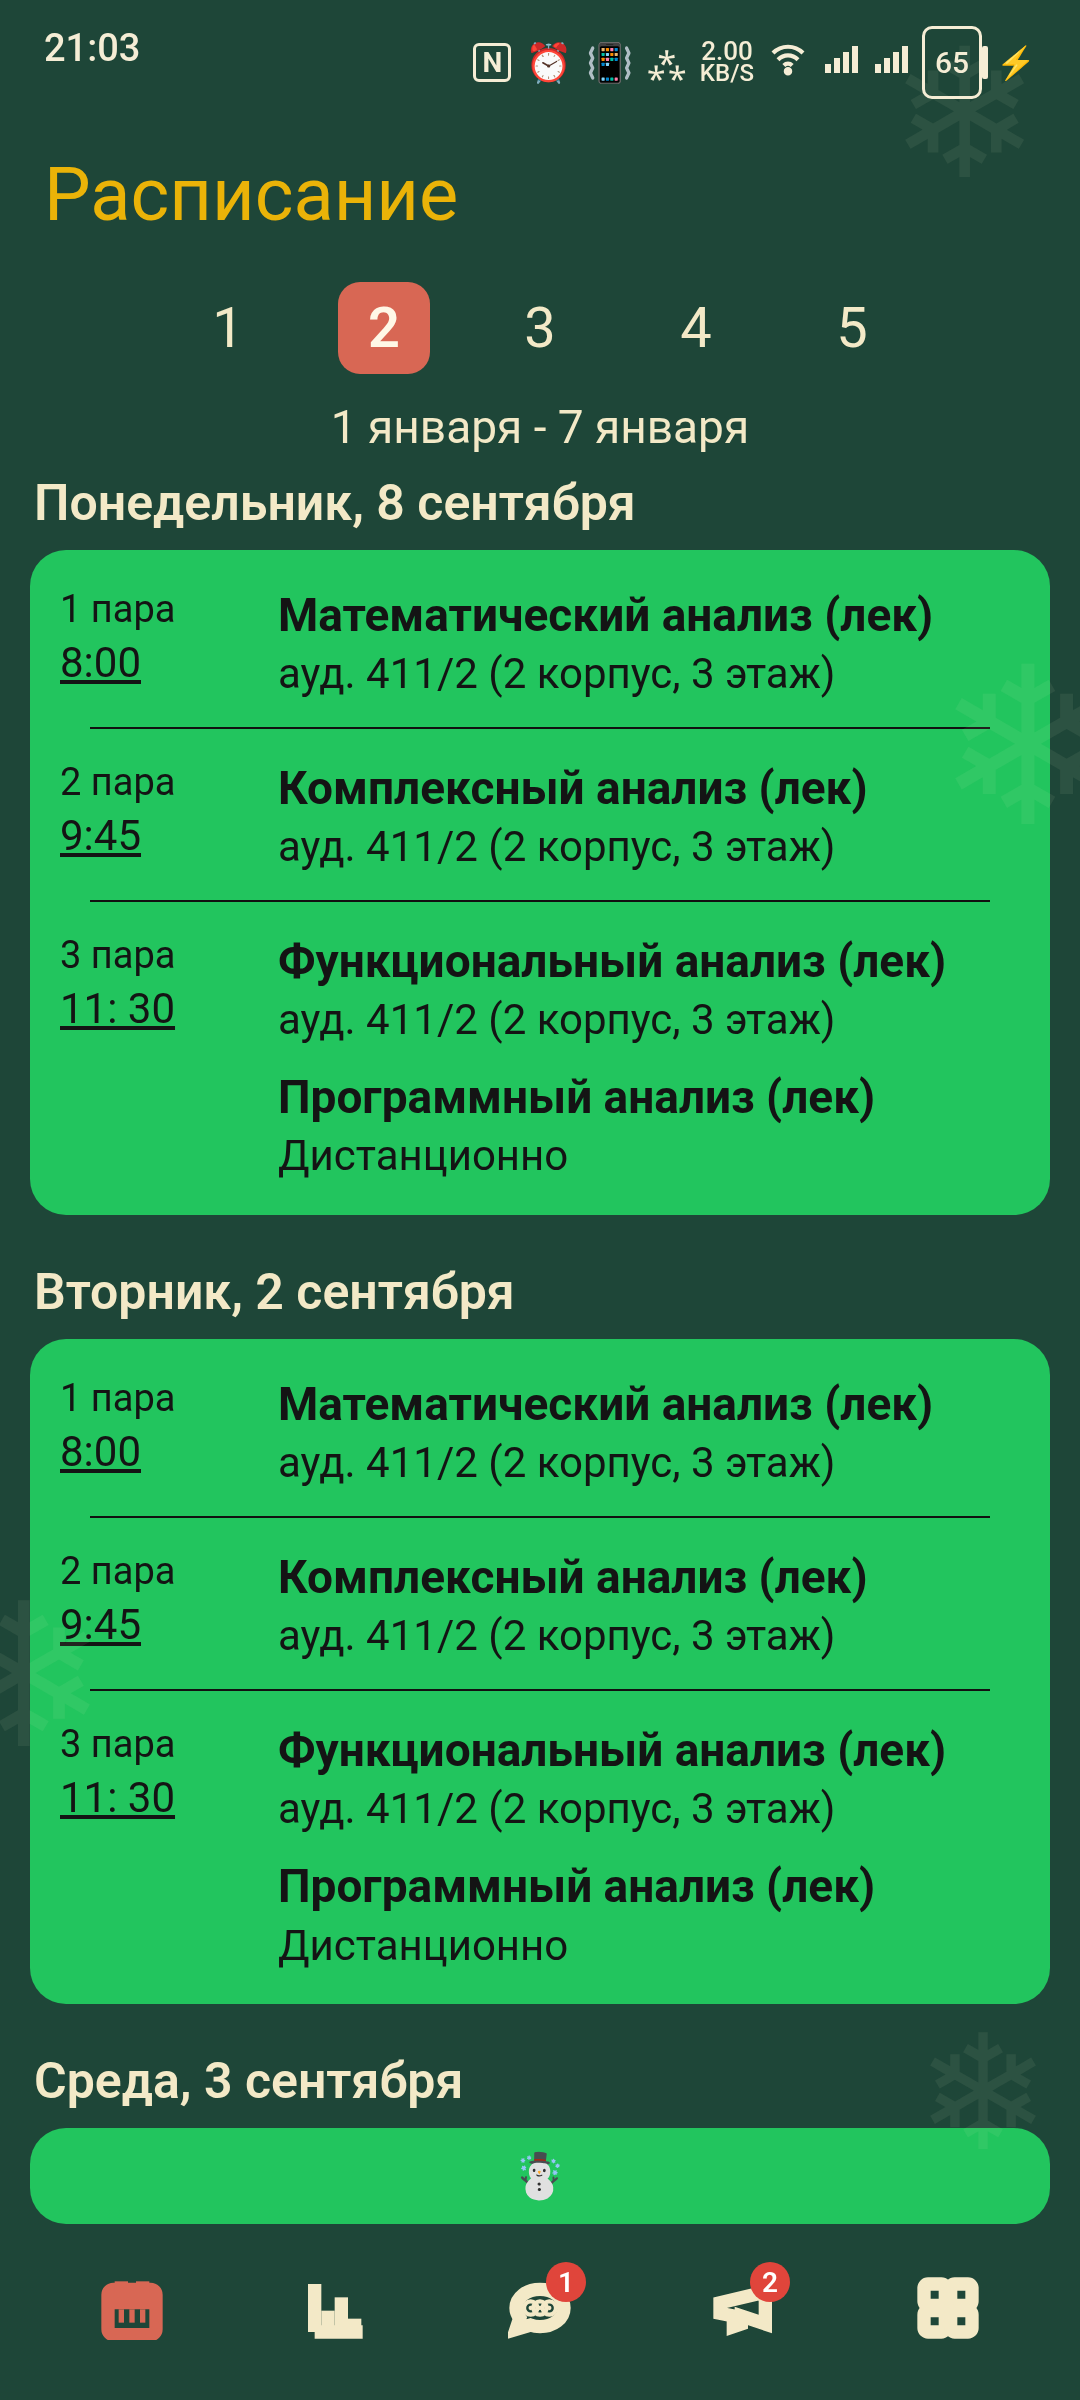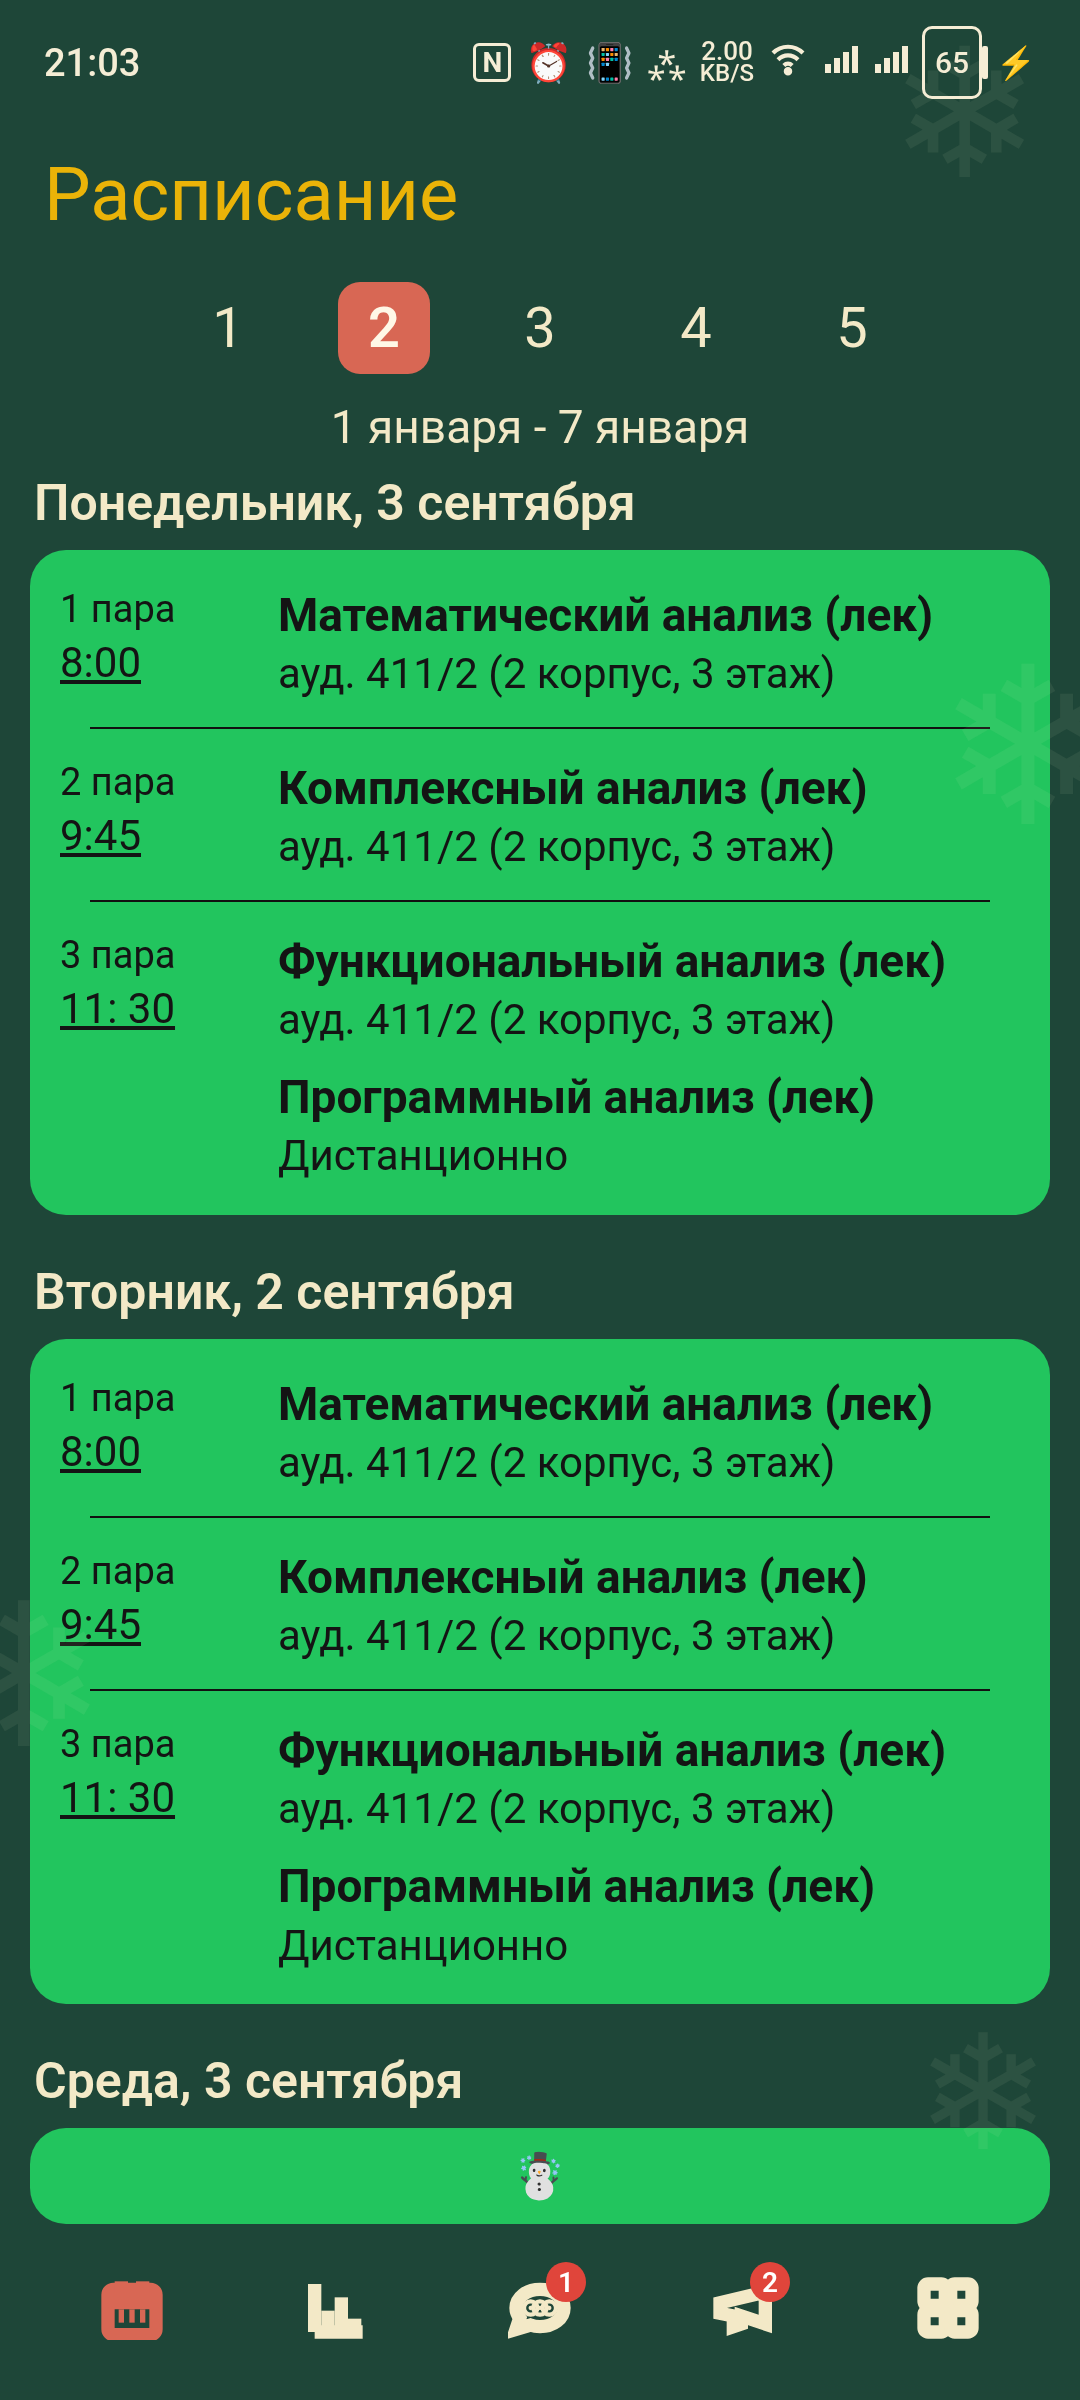--- a/index.html
+++ b/index.html
@@ -19,21 +19,20 @@
     user-select: none;
   }
   .flake.a { top: 10px; right: 40px; }
   .flake.b { top: 620px; right: -40px; font-size: 220px; }
   .flake.c { top: 1560px; left: -60px; font-size: 200px; }
   .flake.d { top: 2000px; right: 30px; font-size: 160px; }
 
   
   .status-bar {
     display: flex;
-    align-items: center;
     justify-content: space-between;
     padding: 26px 44px 12px 44px;
     font-size: 38px;
     color: #f5edd5;
     font-weight: 500;
   }
   .status-right {
     display: flex;
     align-items: center;
     gap: 14px;
@@ -238,21 +237,21 @@
 <div class="week-tabs">
   <div class="week-tab">1</div>
   <div class="week-tab active">2</div>
   <div class="week-tab">3</div>
   <div class="week-tab">4</div>
   <div class="week-tab">5</div>
 </div>
 
 <div class="date-range">1 января - 7 января</div>
 
-<div class="day-header">Понедельник, 3 сентября</div>
+<div class="day-header">Понедельник, 8 сентября</div>
 <div class="card">
   <div class="row">
     <div class="col-time">
       <div class="para">1 пара</div>
       <div class="time">8:00</div>
     </div>
     <div class="col-body">
       <div class="course-title">Математический анализ (лек)</div>
       <div class="course-loc">ауд. 411/2 (2 корпус, 3 этаж)</div>
     </div>

